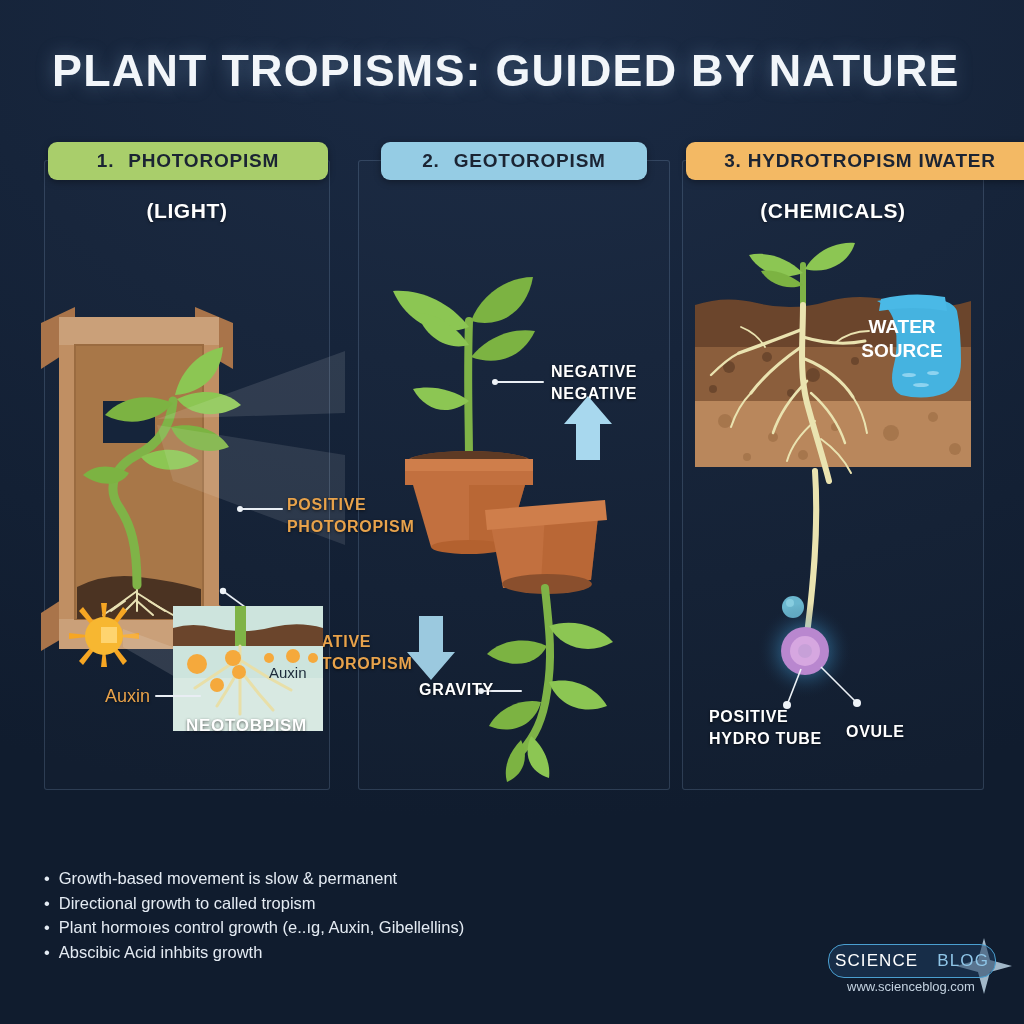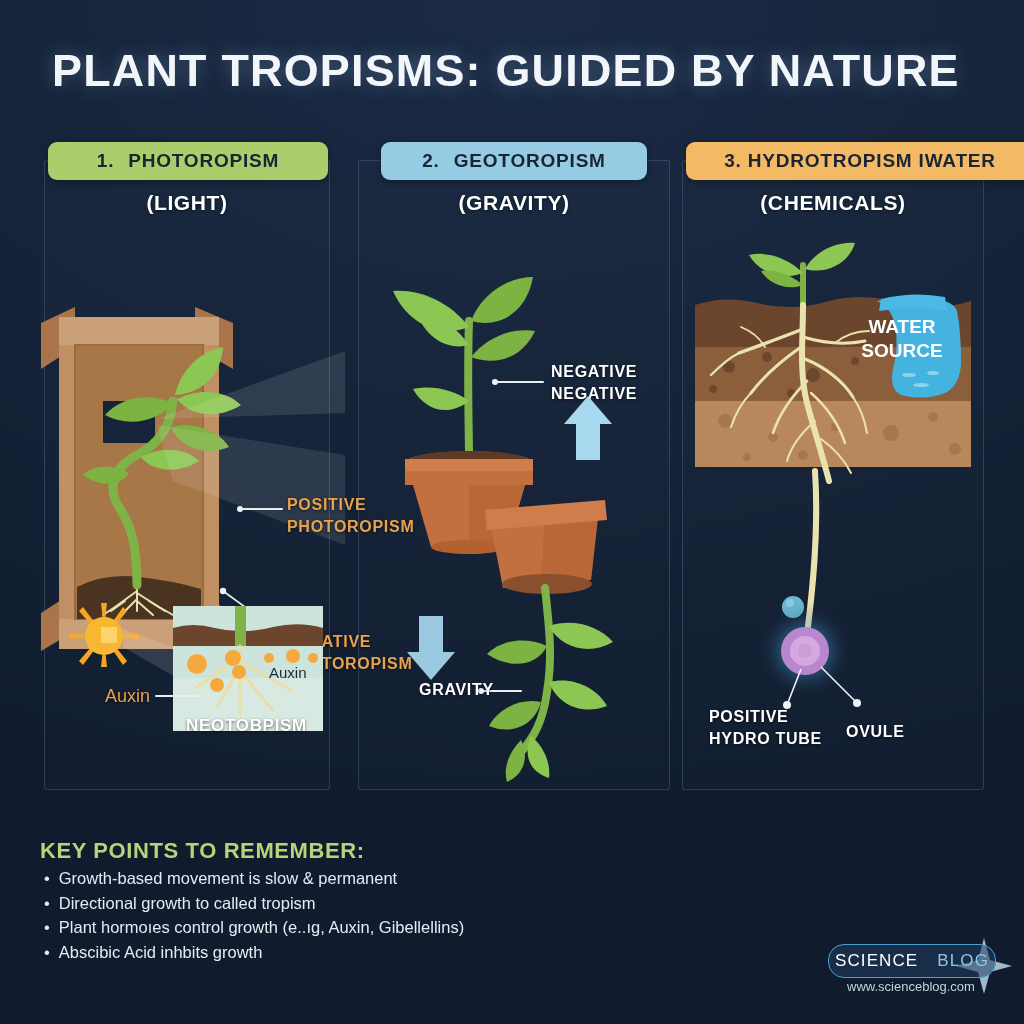--- a/index.html
+++ b/index.html
@@ -30,21 +30,21 @@
     font-family:"Liberation Sans Narrow","Liberation Sans",sans-serif;
     font-weight:bold;font-size:19px;letter-spacing:.8px;color:#1b2433;
     box-shadow:0 2px 7px rgba(0,0,0,.35);
   }
   #badge1{left:3px;width:280px;background:#a9ce6b;}
   #badge2{left:22px;width:266px;background:#95cce4;}
   #badge3{left:3px;width:348px;background:#f2b濃;}
   #badge3{background:#f3b964;}
   .badge .num{font-size:19px;}
   .subtitle{
-    position:absolute;width:100%;text-align:center;top:30px;
+    position:absolute;width:100%;text-align:center;top:38px;
     font-family:"Liberation Sans Narrow","Liberation Sans",sans-serif;
     font-weight:bold;font-size:21px;letter-spacing:.6px;color:#ffffff;
     text-shadow:0 1px 3px rgba(0,0,0,.5);
   }
   
   .lbl{
     position:absolute;
     font-family:"Liberation Sans Narrow","Liberation Sans",sans-serif;
     font-weight:bold;font-size:16px;letter-spacing:.7px;line-height:1.35;
     text-shadow:0 1px 3px rgba(0,0,0,.6);
@@ -200,21 +200,20 @@
     <div class="lbl orange" style="left:60px;top:523px;font-size:18px;font-weight:normal;letter-spacing:0;">Auxin</div>
 
     <div class="lbl white" style="left:141px;top:554px;font-size:17px;">NEOTOBPISM</div>
   </div>
 
   <div class="panel" id="panel2">
     <div class="badge" id="badge2">
       <span class="num">2.</span>
       <span>GEOTOROPISM</span>
     </div>
-    <div class="subtitle">(GRAVITY)</div>
 
     <svg width="200" height="290" style="left:14px;top:100px;">
 
       <path d="M96 200 C96 160 94 120 96 60" stroke="#7fb347" stroke-width="8" fill="none" stroke-linecap="round"></path>
       <g fill="#7cb342">
         <path d="M96 66 C76 40 46 28 20 30 C34 62 66 78 96 66 Z" fill="#8cc653"></path>
         <path d="M98 60 C108 34 134 16 160 16 C154 50 128 68 98 60 Z" fill="#7cb342"></path>
         <path d="M96 84 C82 64 62 52 44 52 C52 76 74 90 96 84 Z" fill="#8cc653"></path>
         <path d="M98 96 C114 76 140 66 162 70 C150 96 124 106 98 96 Z" fill="#7cb342"></path>
         <path d="M96 140 C80 128 58 124 40 128 C52 150 76 156 96 140 Z" fill="#8cc653"></path>
@@ -361,21 +360,20 @@
       <circle cx="128" cy="212" r="4" fill="#eef3f8"></circle>
     </svg>
 
     <div class="lbl white" style="left:26px;top:545px;">
       <div>POSITIVE</div>
       <div>HYDRO TUBE</div>
     </div>
     <div class="lbl white" style="left:163px;top:560px;">OVULE</div>
   </div>
 
-  <div class="kp-title">KEY POINTS TO REMEMBER:</div>
   <ul class="kp-list">
     <li>Growth-based movement is slow &amp; permanent</li>
     <li>Directional growth to called tropism</li>
     <li>Plant hormoıes control growth (e..ıg, Auxin, Gibellellins)</li>
     <li>Abscibic Acid inhbits growth</li>
   </ul>
 
   <svg class="logo-star" width="64" height="64">
     <polygon points="32,4 38,26 60,32 38,38 32,60 26,38 4,32 26,26" fill="#bcd3e4" opacity=".85"></polygon>
   </svg>

